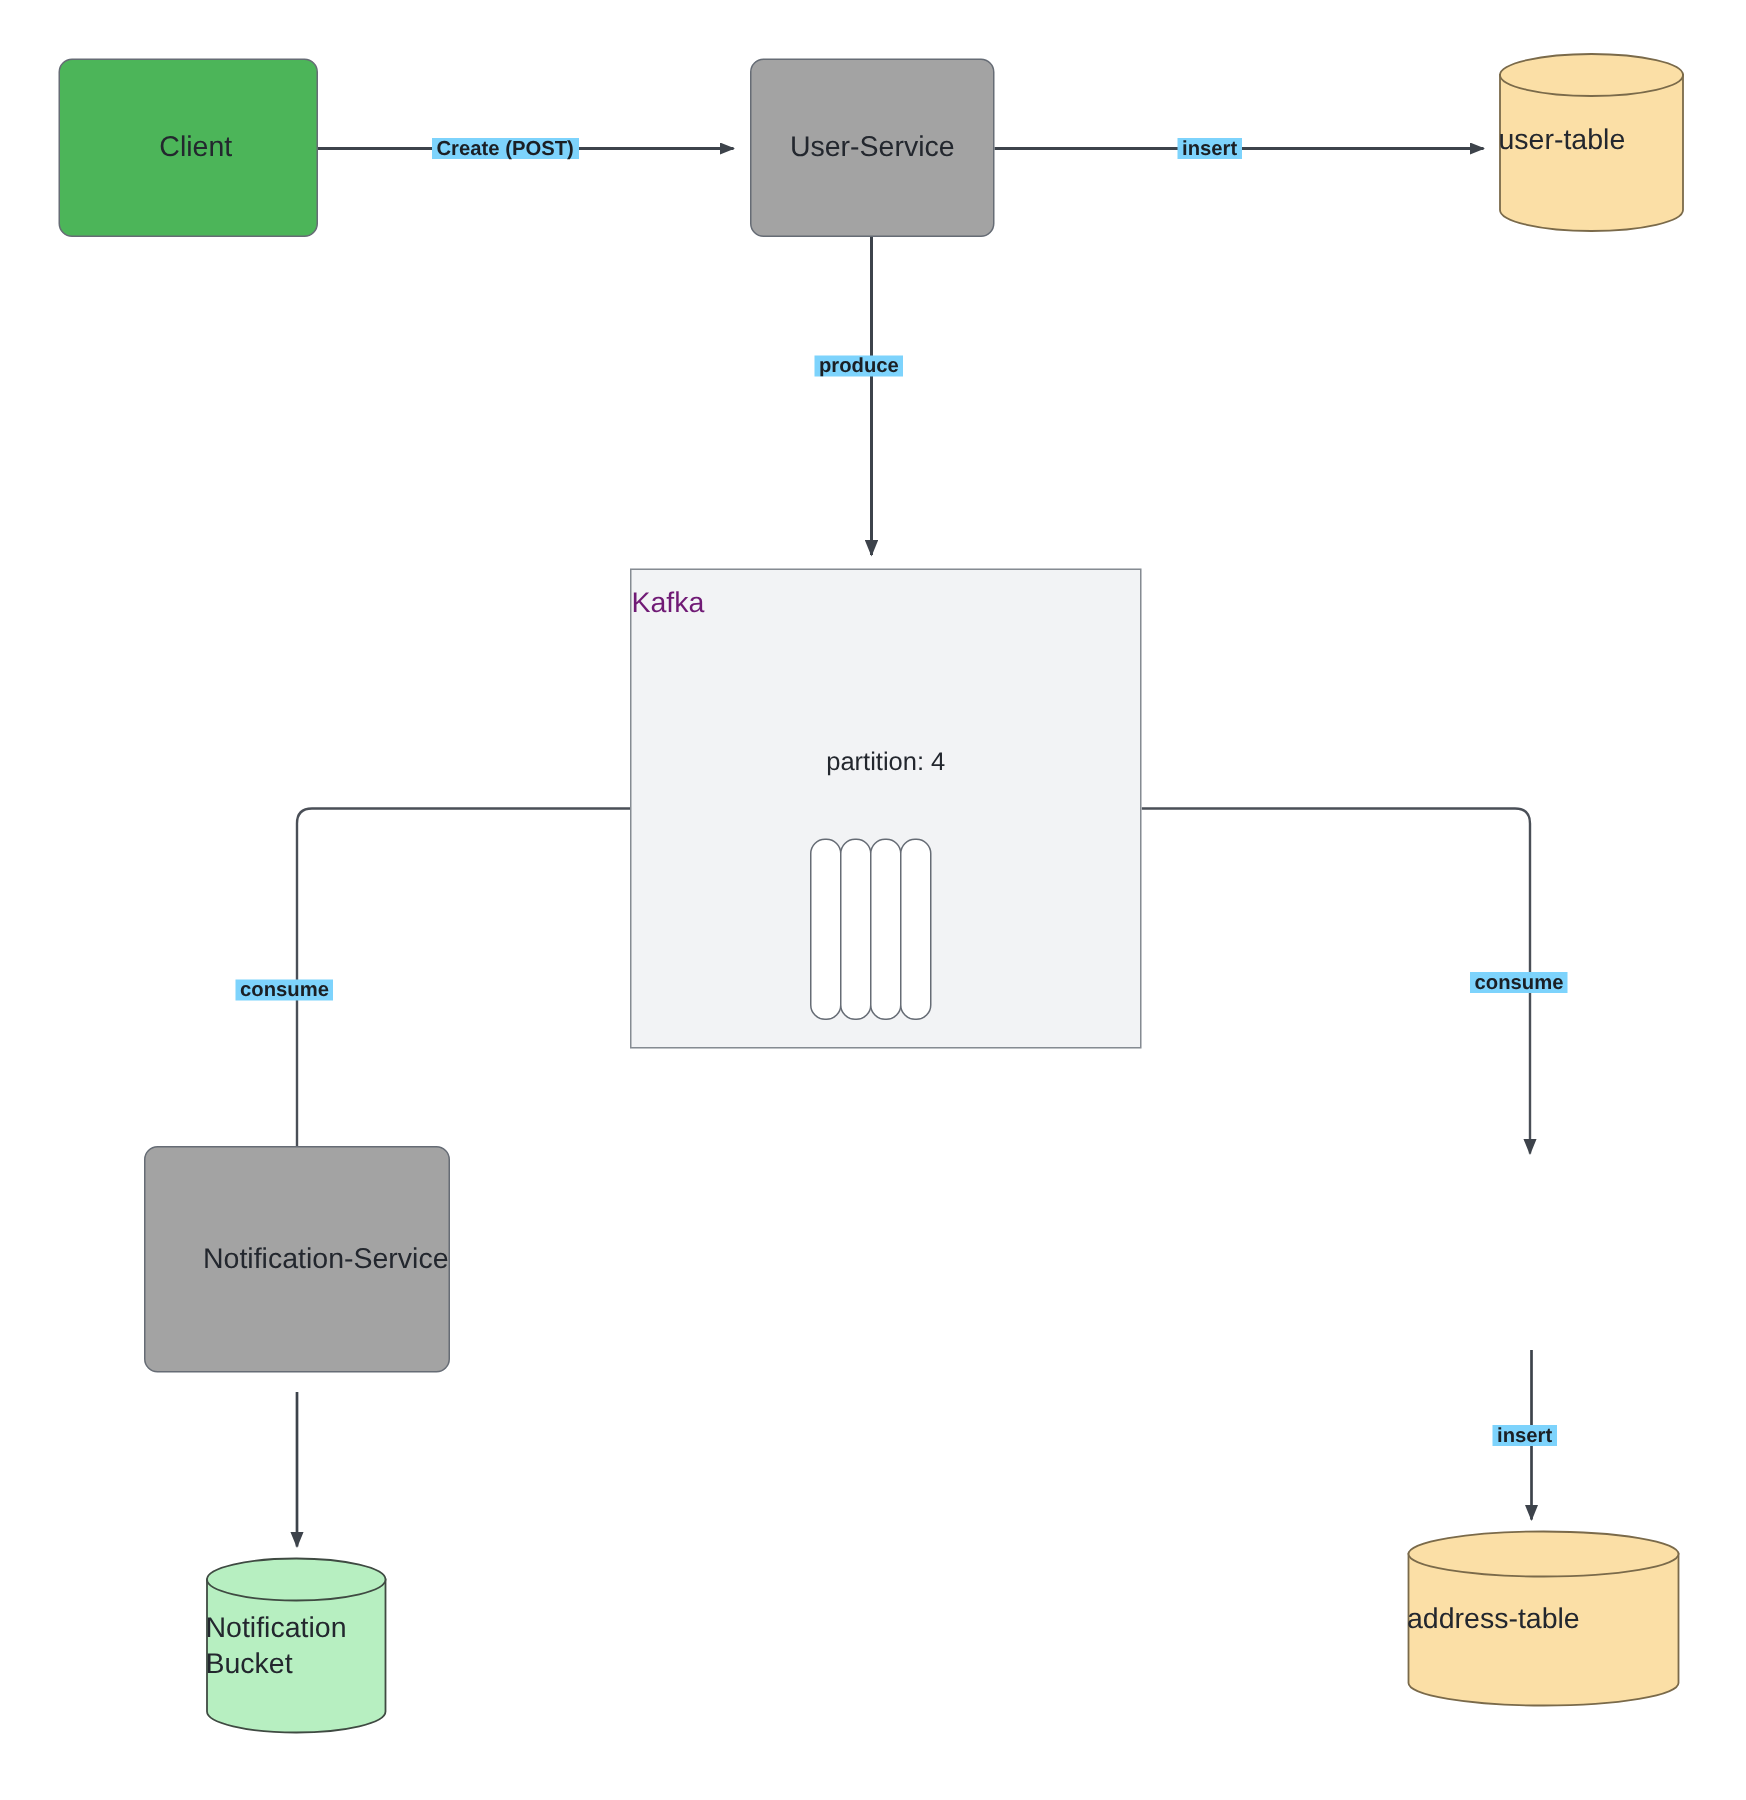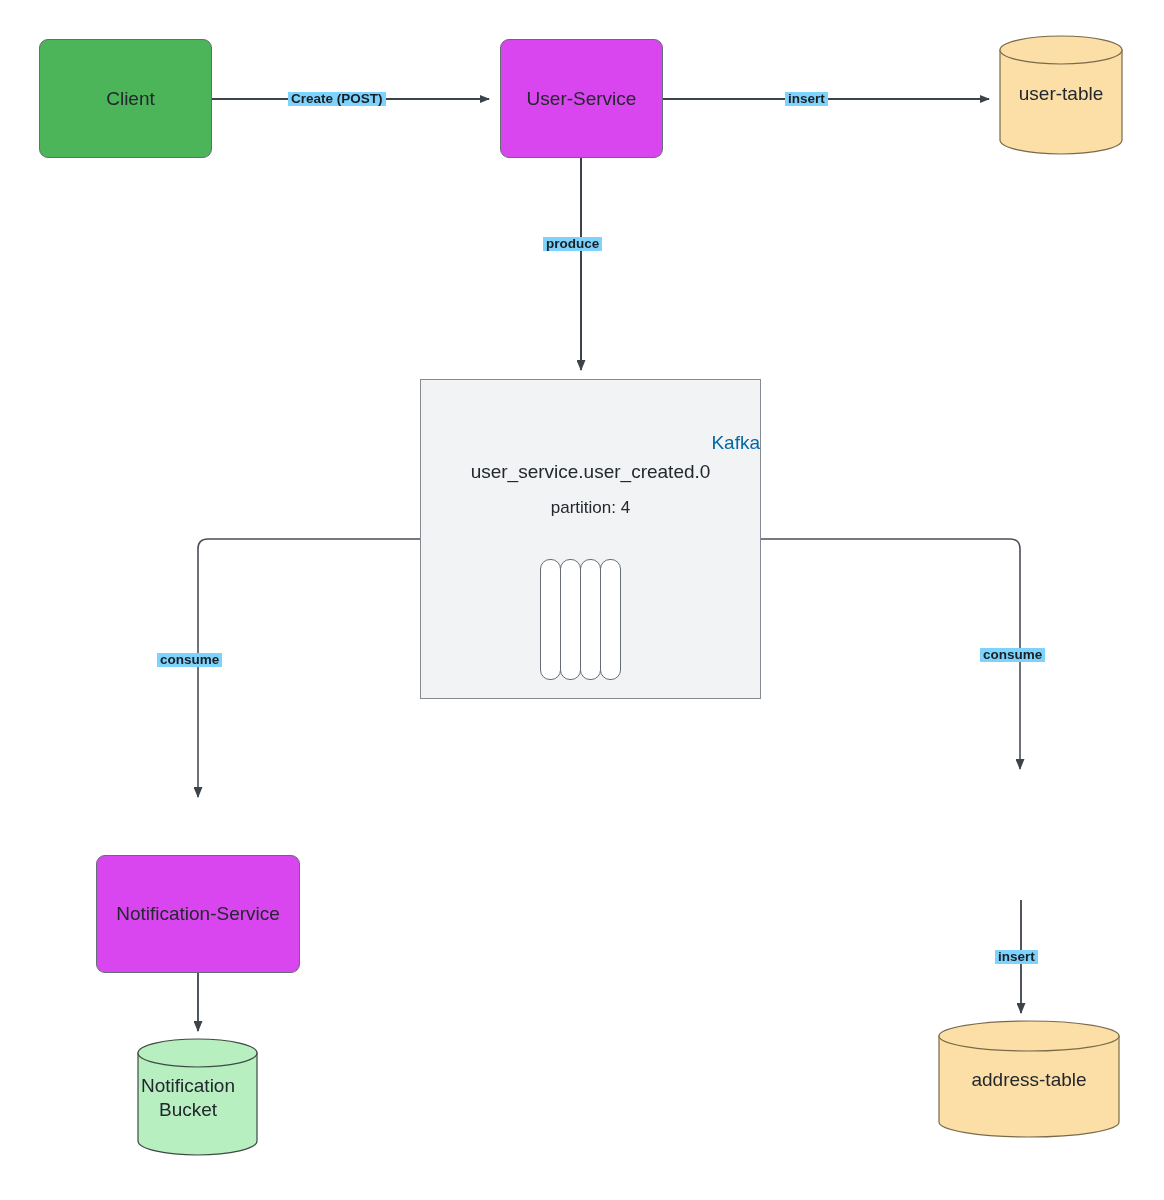--- a/index.html
+++ b/index.html
@@ -36,35 +36,34 @@
     text-align: center;
     color: #23272e;
     font-size: 19px;
     line-height: 1.25;
   }
   .rect-node {
     border: 1px solid #666c75;
     border-radius: 9px;
   }
   .node-green  { background: #4cb559; padding-left: 10px; }
-  .node-blue   { background: #d946ef; }
+  .node-blue   { background: #a3a3a3; }
   .node-kafka  {
     background: #f2f3f5;
     border: 1px solid #858b92;
     display: block;
   }
   .kafka-title {
     position: absolute;
     left: 0;
     right: 0;
     top: 11px;
-    text-align: right;
-    font-size: 19px;
-    color: #0369a1;
-    margin-top: 40px;
+    text-align: left;
+    font-size: 19px;
+    color: #701a75;
   }
   .kafka-topic {
     position: absolute;
     left: 0;
     right: 0;
     top: 80px;
     text-align: center;
     font-size: 19px;
     color: #23272e;
     white-space: nowrap;
@@ -94,21 +93,21 @@
     margin-right: -1px;
   }
   .cyl {
     position: absolute;
   }
   .cyl svg { display: block; }
   .cyl-label {
     position: absolute;
     left: 0;
     right: 0;
-    text-align: center;
+    text-align: left;
     font-size: 19px;
     color: #23272e;
     line-height: 1.25;
     pointer-events: none;
   }
   .edge-label {
     position: absolute;
     font-size: 13.5px;
     font-weight: bold;
     color: #1b1f24;
@@ -171,31 +170,30 @@
   <div class="cyl" style="left:999px; top:35px; width:124px; height:120px;">
     <svg width="124" height="120" viewBox="0 0 124 120" xmlns="http://www.w3.org/2000/svg">
       <path d="M1,15 L1,105 A61,14 0 0 0 123,105 L123,15 Z" fill="#fbdfa6" stroke="#7a6a4a" stroke-width="1.2"></path>
       <ellipse cx="62" cy="15" rx="61" ry="14" fill="#fbdfa6" stroke="#7a6a4a" stroke-width="1.2"></ellipse>
     </svg>
     <div class="cyl-label" style="top:47px;">user-table</div>
   </div>
 
   <div class="node node-kafka" style="left:420px; top:379px; width:341px; height:320px;">
     <div class="kafka-title">Kafka</div>
-    <div class="kafka-topic">user_service.user_created.0</div>
     <div class="kafka-partition">partition: 4</div>
     <div class="partition-bars">
       <div class="partition-bar"></div>
       <div class="partition-bar"></div>
       <div class="partition-bar"></div>
       <div class="partition-bar"></div>
     </div>
   </div>
 
-  <div class="node rect-node node-blue" style="left:96px; top:855px; width:204px; height:118px;">
+  <div class="node rect-node node-blue" style="left:96px; top:764px; width:204px; height:151px;justify-content:flex-end;">
     <span>Notification-Service</span>
   </div>
 
   <div class="cyl" style="left:137px; top:1038px; width:102px; height:118px;">
     <svg width="121" height="118" viewBox="0 0 121 118" xmlns="http://www.w3.org/2000/svg">
       <path d="M1,15 L1,103 A59.5,14 0 0 0 120,103 L120,15 Z" fill="#b7efc1" stroke="#3f4a42" stroke-width="1.2"></path>
       <ellipse cx="60.5" cy="15" rx="59.5" ry="14" fill="#b7efc1" stroke="#3f4a42" stroke-width="1.2"></ellipse>
     </svg>
     <div class="cyl-label" style="top:36px;">
       <div>Notification</div>

